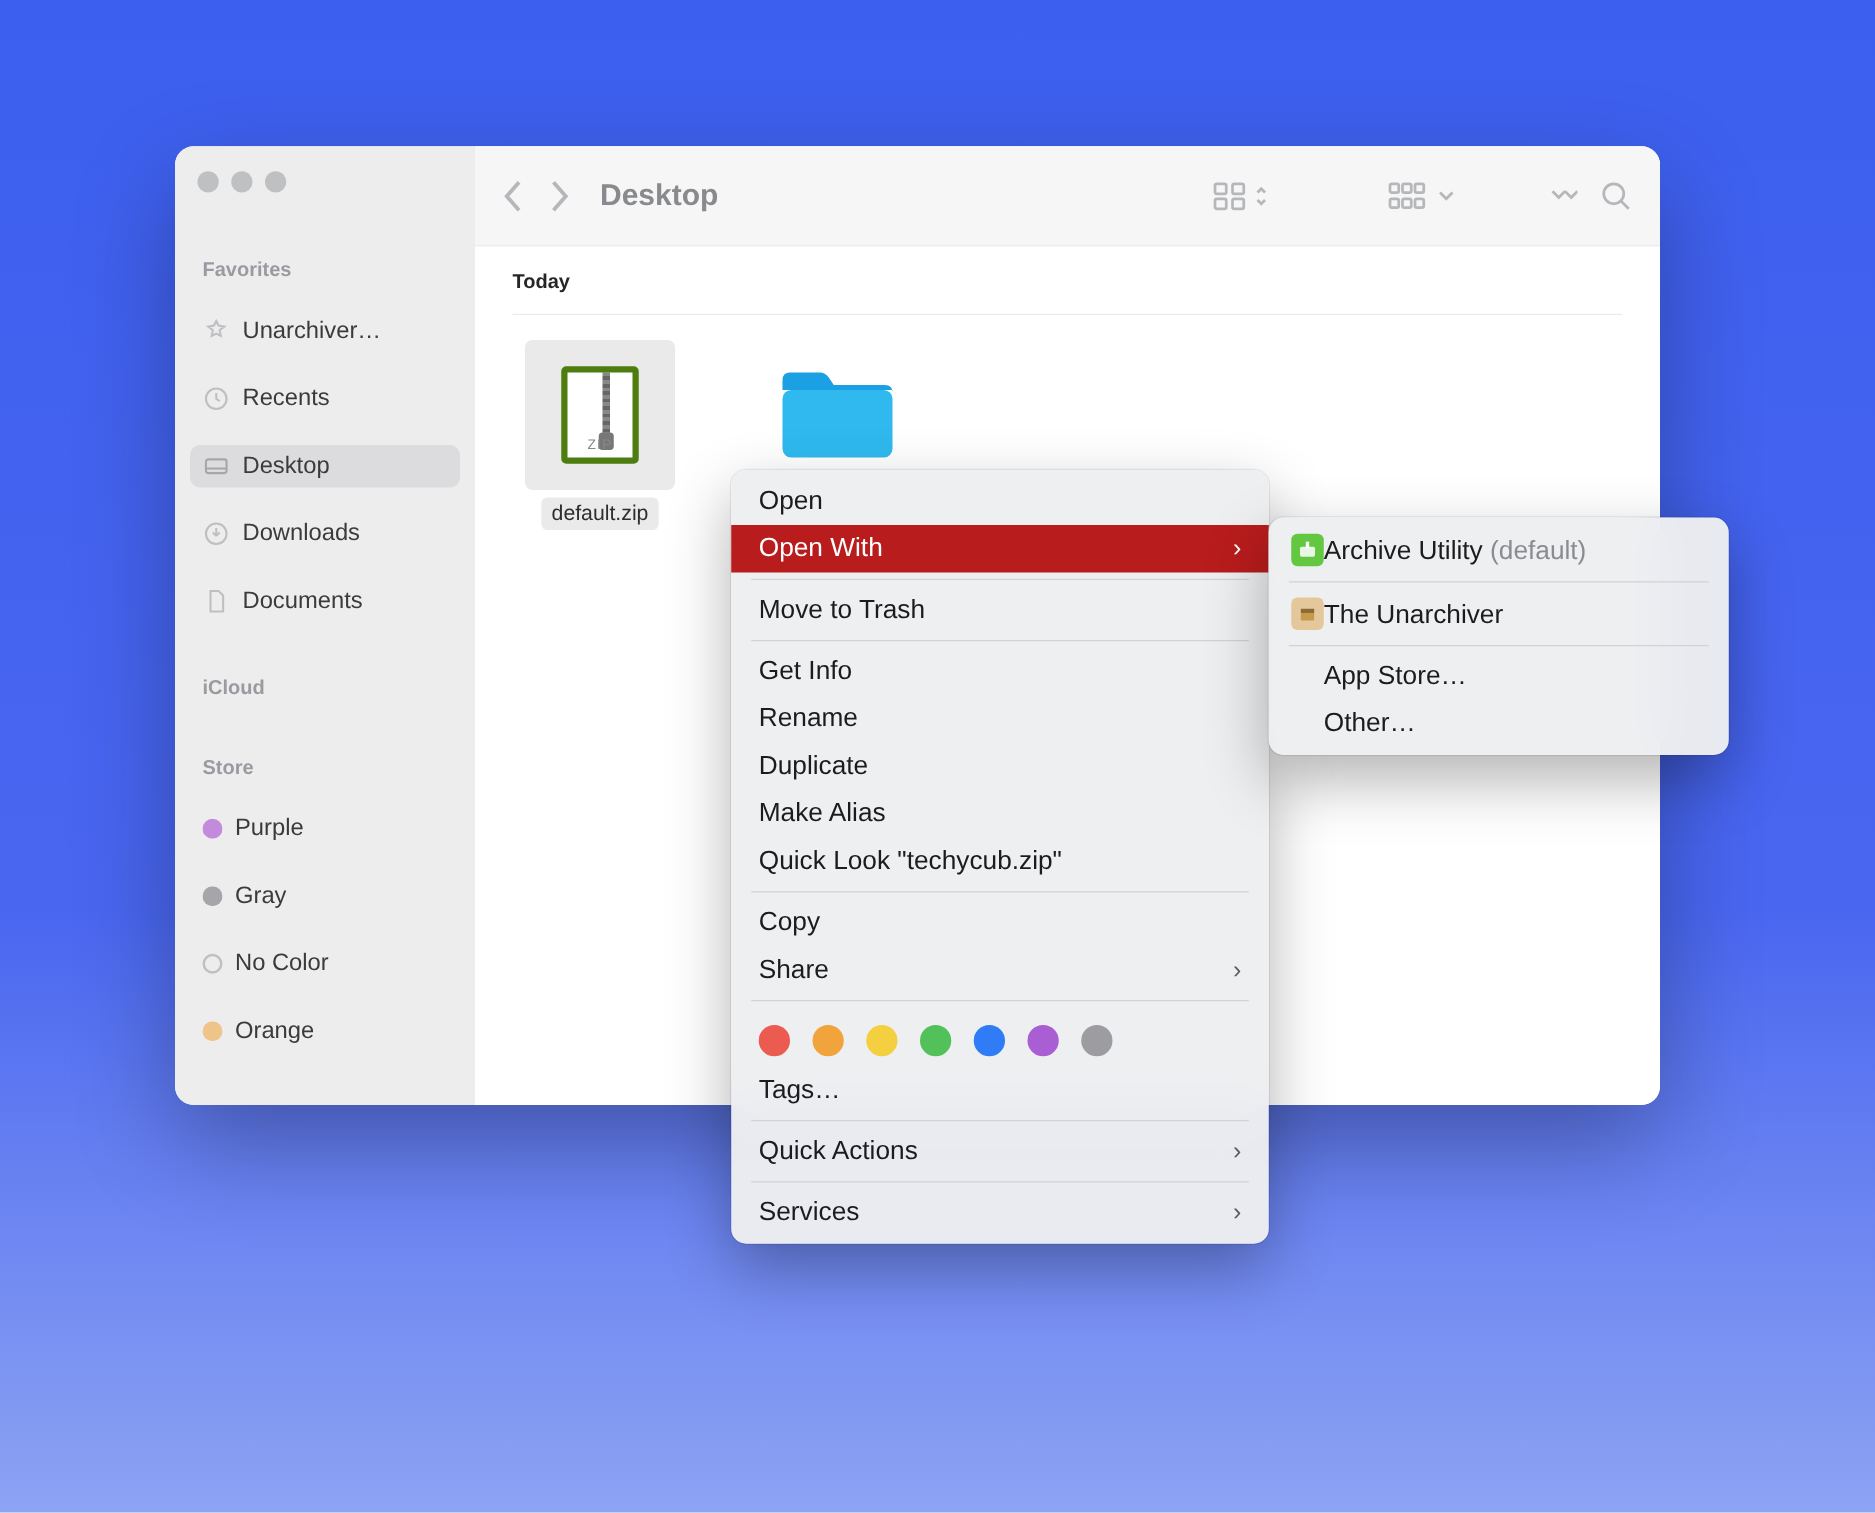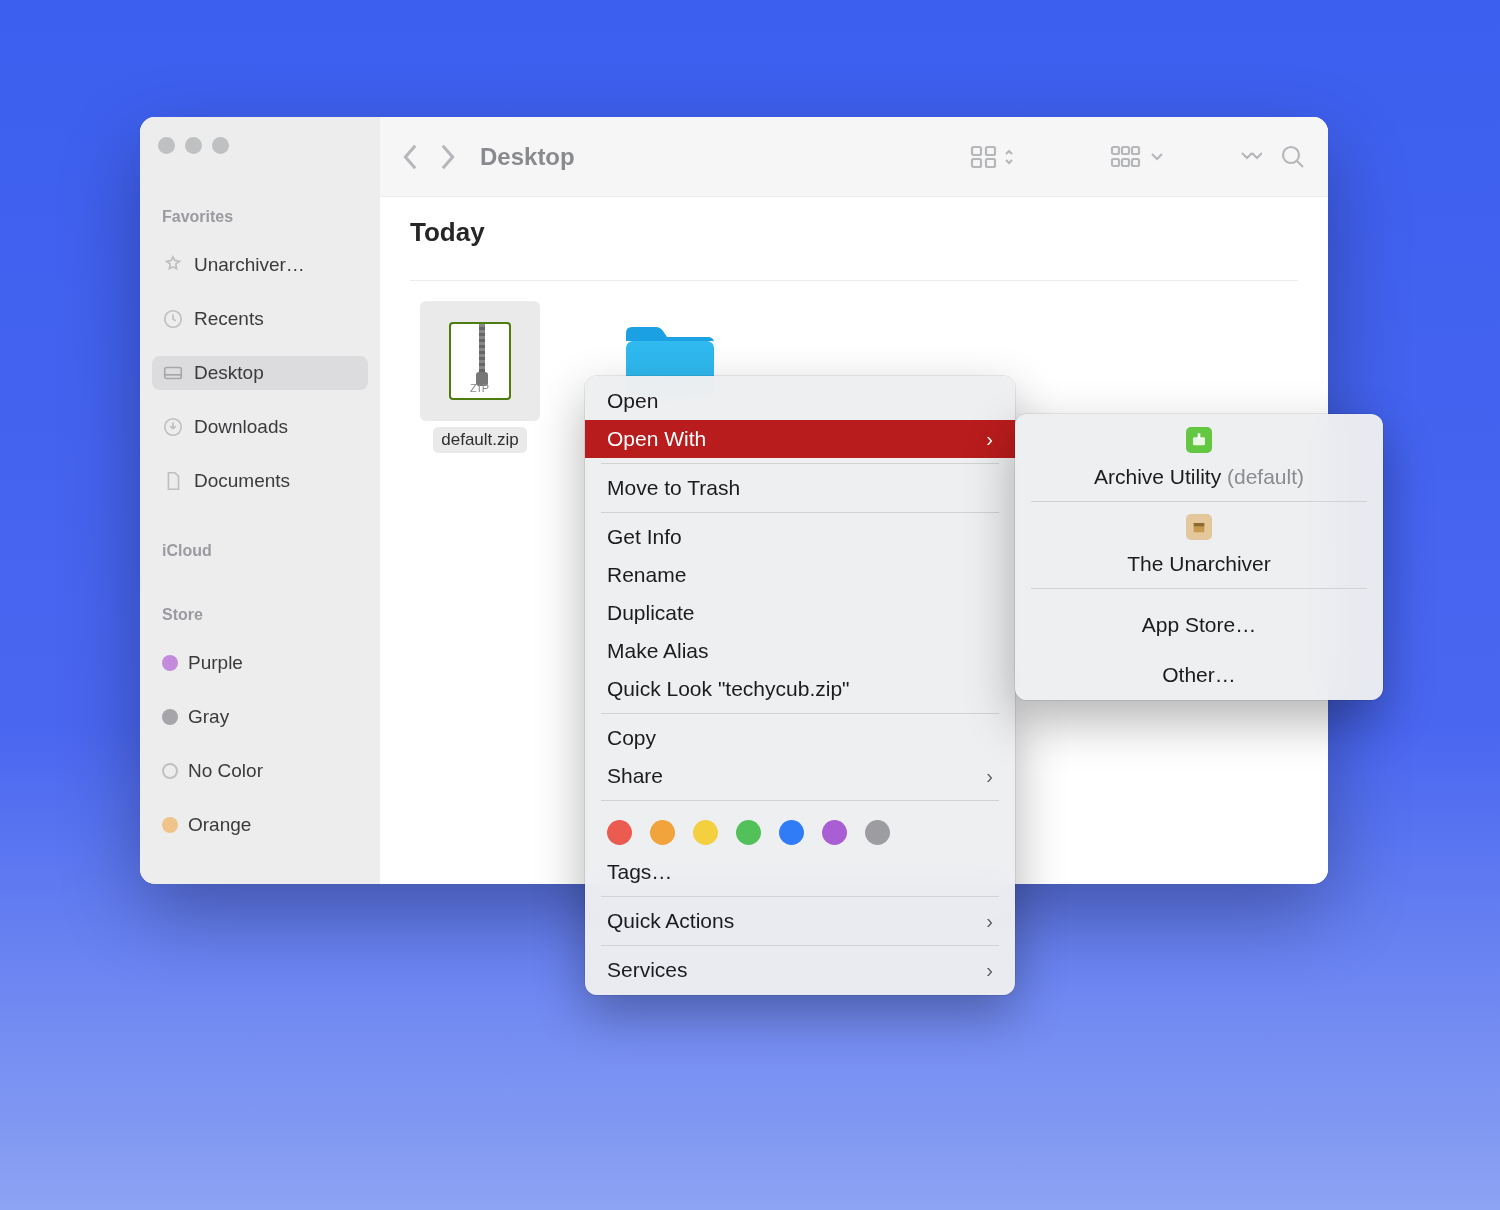--- a/index.html
+++ b/index.html
@@ -64,39 +64,39 @@
     display:flex; align-items:center; padding: 0 22px; gap:18px;
   }
   .tb-btn { color:#c2c2c5; display:flex; align-items:center; gap:4px; }
   .tb-title { font-size:24px; font-weight:700; color:#898a8e; margin-left:6px; flex:1;}
   .toolbar svg { stroke:#b6b7bb; stroke-width:2.2; fill:none; }
 
   .content {
     flex:1; padding: 20px 30px;
   }
   .group-header {
-    font-size: 26px; font-weight:700; color:#262627; padding-bottom:32px;
+    font-size: 16px; font-weight:700; color:#262627; padding-bottom:16px;
     border-bottom:1px solid #ececec;
     margin-bottom: 20px;
   }
   .files {
     display:flex; gap:50px;
   }
   .file {
     width:140px; display:flex; flex-direction:column; align-items:center; gap:6px;
   }
   .file-icon-box {
     width:120px; height:120px; border-radius:6px;
     display:flex; align-items:center; justify-content:center;
     position:relative;
   }
   .file-selected .file-icon-box { background:#eaeaea; }
   .file-label { font-size:17px; color:#2e2e2f; padding:3px 8px; border-radius:5px; white-space:nowrap;}
   .file-selected .file-label { background:#eaeaea; }
-  .zip-body { width:62px; height:78px; background:#fff; border:2px solid #4d7c0f; border-radius:4px; position:relative;}
+  .zip-body { width:62px; height:78px; background:#fff; border:5px solid #4d7c0f; border-radius:4px; position:relative;}
   .zip-zipper { position:absolute; left:28px; top:0; width:6px; height:56px; background:repeating-linear-gradient(180deg,#888 0 3px,#666 3px 6px); }
   .zip-tab { position:absolute; left:25px; top:48px; width:12px; height:14px; background:#777; border-radius:3px;}
   .zip-label { position:absolute; bottom:4px; width:100%; text-align:center; font-size:11px; color:#888; letter-spacing:1px;}
   .folder-icon-svg { width:100px; height:80px;}
 
   
   .ctx-menu, .submenu {
     position:absolute;
     background: rgba(237,238,241,0.97);
     backdrop-filter: blur(20px);
@@ -116,21 +116,21 @@
   .menu-item.highlight {
     background:#b91c1c; color:#fff;
   }
   .menu-sep { height:1px; background:#d2d2d4; margin:5px 16px; }
   .menu-chevron { font-size:20px; color:inherit; opacity:.7;}
   .menu-item.highlight .menu-chevron { color:#fff; opacity:1;}
   .tag-row { display:flex; gap:18px; padding:14px 22px 8px 22px;}
   .tag-circle { width:25px; height:25px; border-radius:50%; }
   .c-red{background:#ec5b4f;}.c-orange{background:#f1a33c;}.c-yellow{background:#f4cf3f;}.c-green{background:#53c159;}.c-blue{background:#2f7cf6;}.c-purple{background:#a95fd3;}.c-gray{background:#9d9da1;}
 
-  .sub-item { padding:7px 18px; display:flex; align-items:center; gap:12px;flex-direction:column;}
+  .sub-item { padding:7px 18px; display:flex; align-items:flex-end; }
   .sub-item .app-icon { width:26px; height:26px; border-radius:5px; display:flex; align-items:center; justify-content:center; font-size:16px;}
   .dim { color:#8b8b90;}
 </style>
 </head>
 <body>
 
 <div class="finder-window">
 
   <div class="sidebar">
     <div class="traffic-lights">

